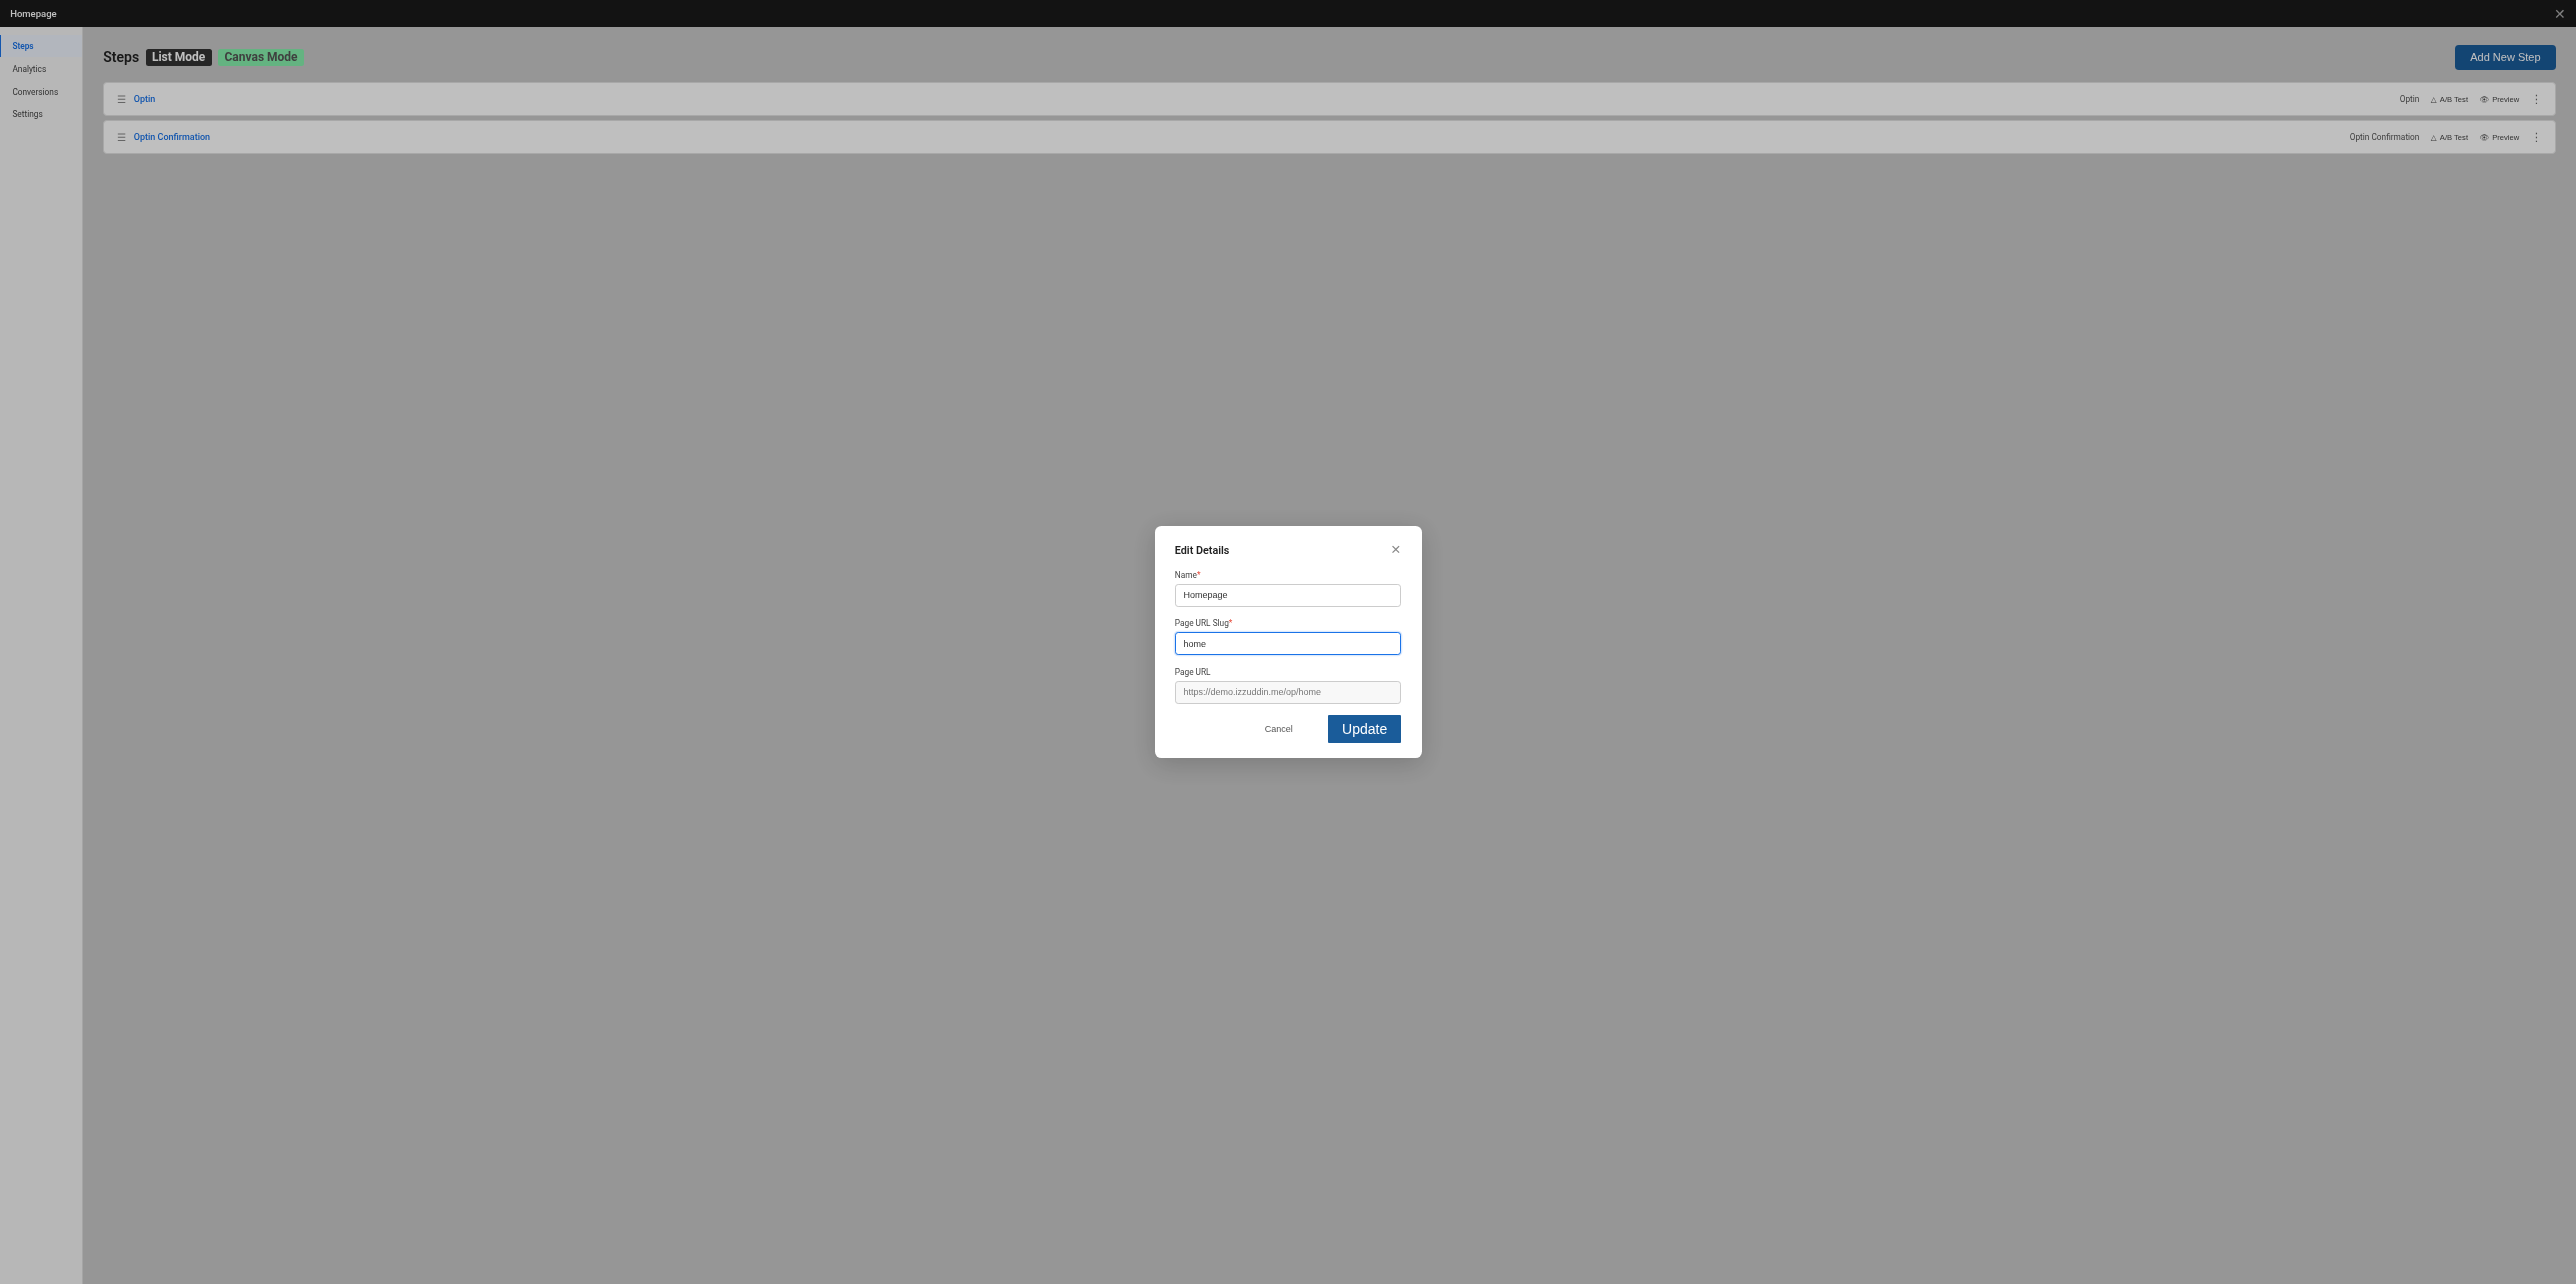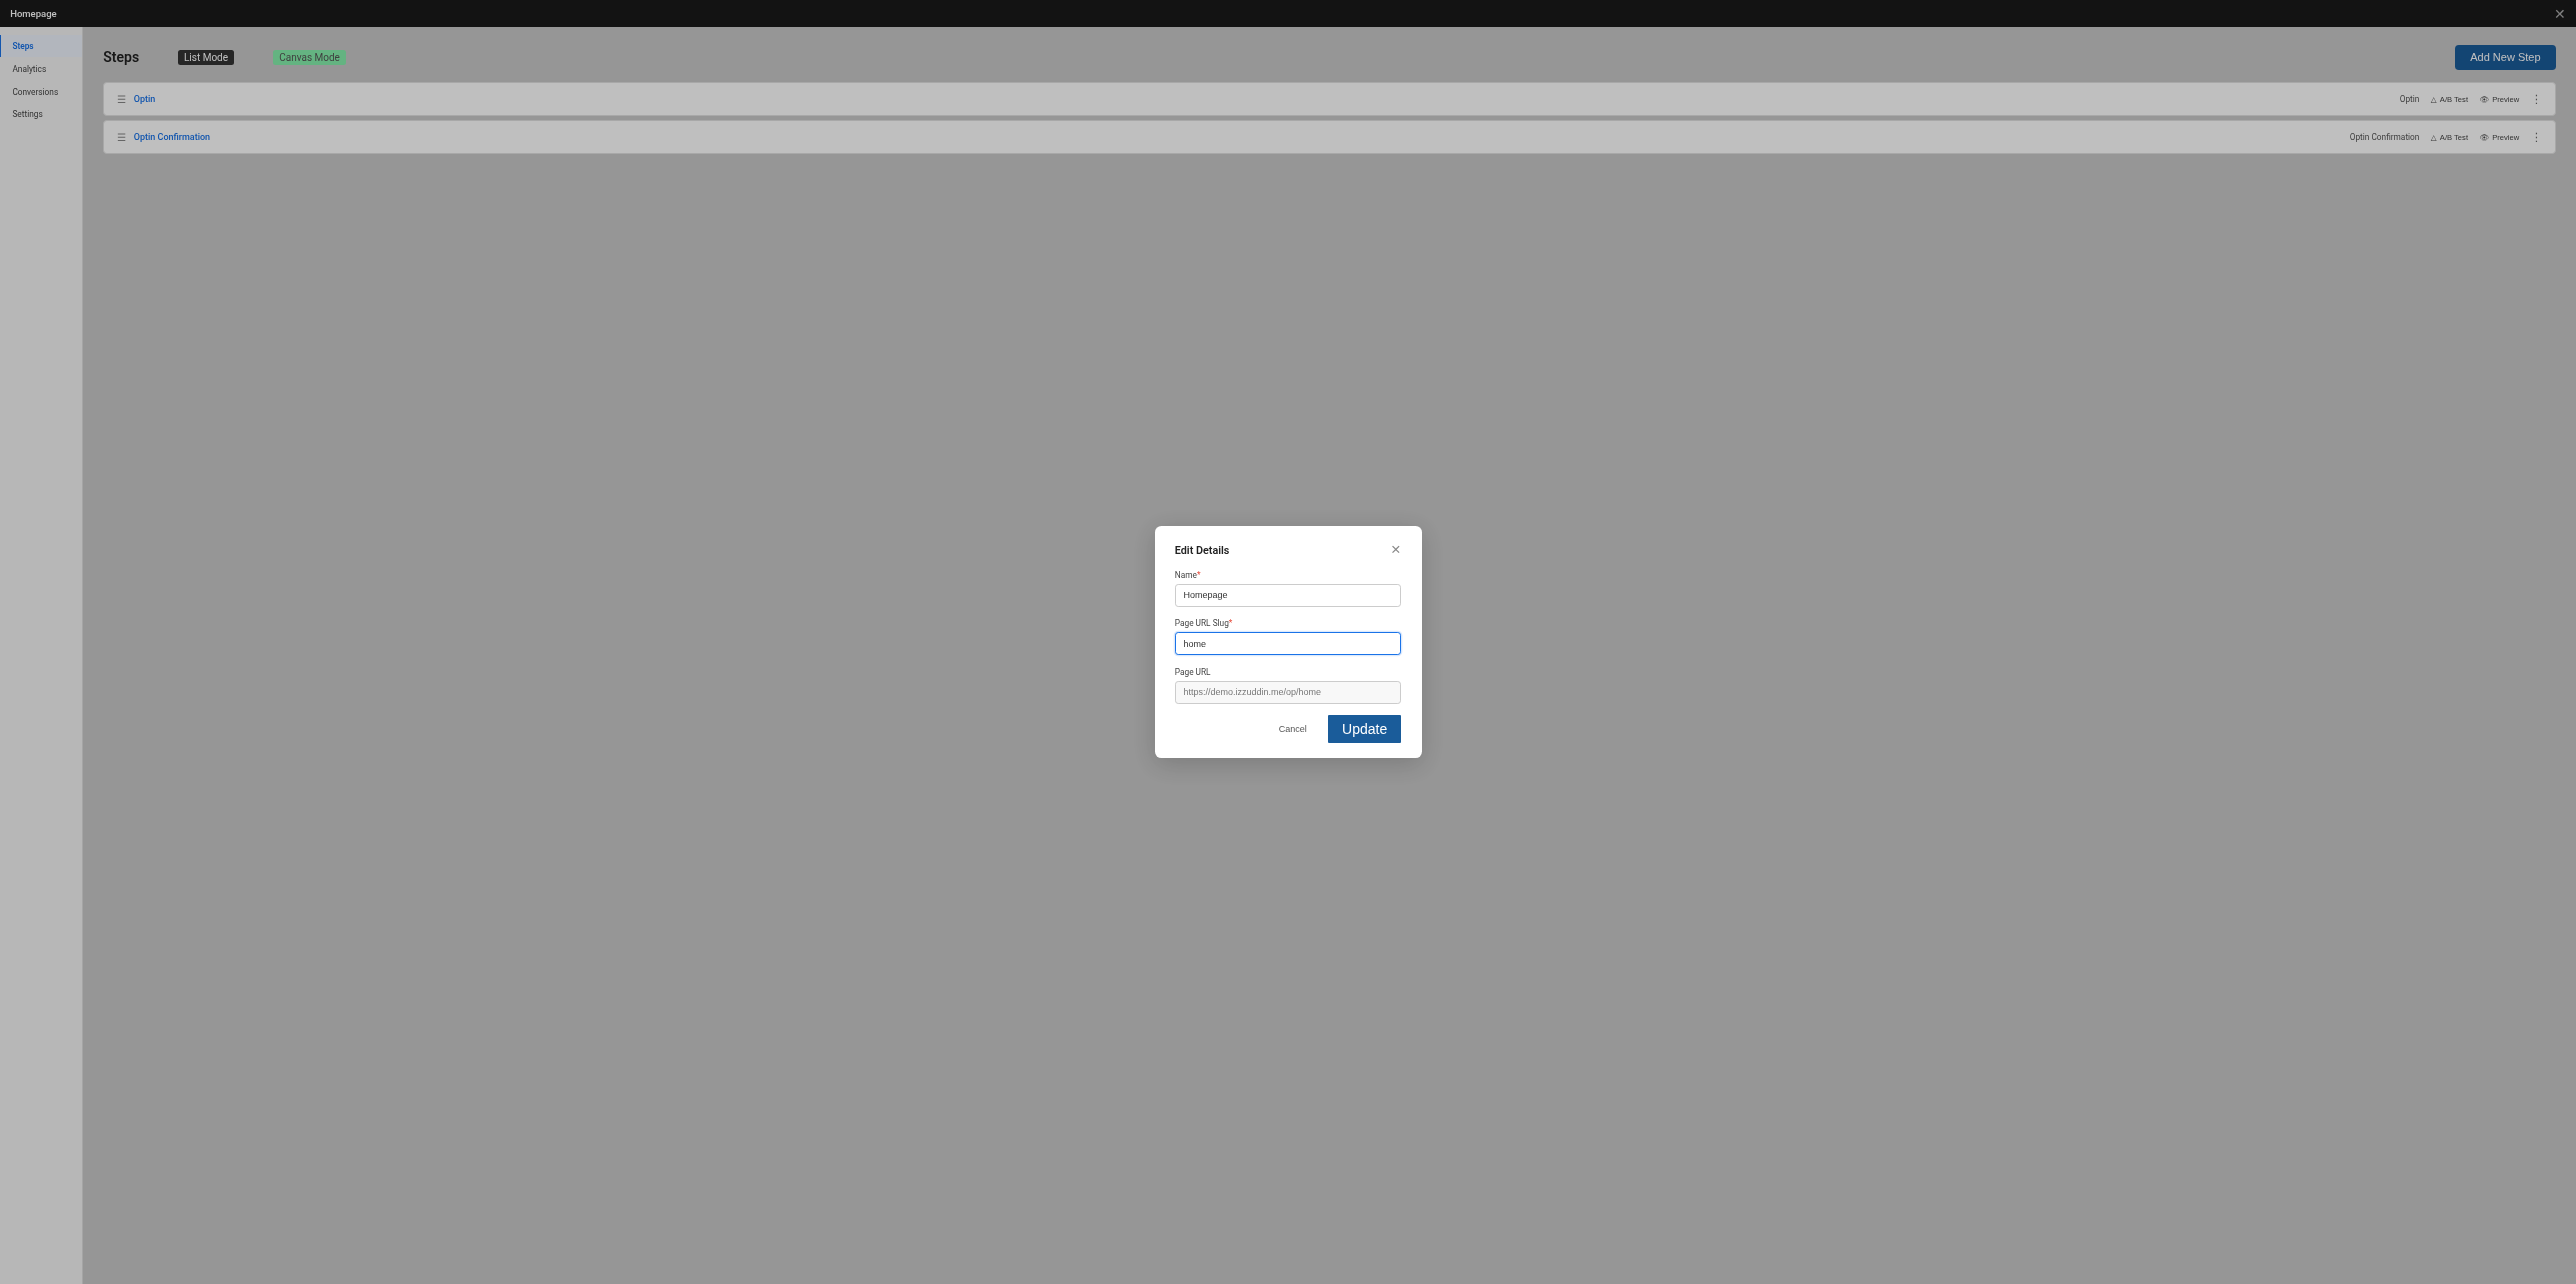--- a/index.html
+++ b/index.html
@@ -78,25 +78,24 @@
       display: flex;
       align-items: center;
       gap: 6.4px;
     }
     .steps-title {
       font-size: 14px;
       font-weight: 600;
       color: #222;
     }
     .mode-badge {
-      font-size: 10px;
+      font-size: 12px;
       padding: 1.9px 6.4px;
       border-radius: 2.5px;
-      font-weight: 400;
-      margin-left: 32px;
+      font-weight: 700;
     }
     .mode-badge.list {
       background: #333;
       color: #fff;
     }
     .mode-badge.canvas {
       background: #86efac;
       color: #555;
     }
     .add-new-step-btn {
@@ -242,21 +241,21 @@
       box-shadow: 0 0 0 1.3px rgba(26,115,232,0.15);
     }
     .form-input.readonly {
       background: #f8f8f8;
       color: #777;
     }
     .modal-footer {
       display: flex;
       align-items: center;
       justify-content: flex-end;
-      gap: 11px;
+      gap: 25px;
       margin-top: 8px;
     }
     .cancel-btn {
       background: none;
       border: none;
       font-size: 9px;
       color: #555;
       cursor: pointer;
       padding: 5.1px 10.2px;
     }

